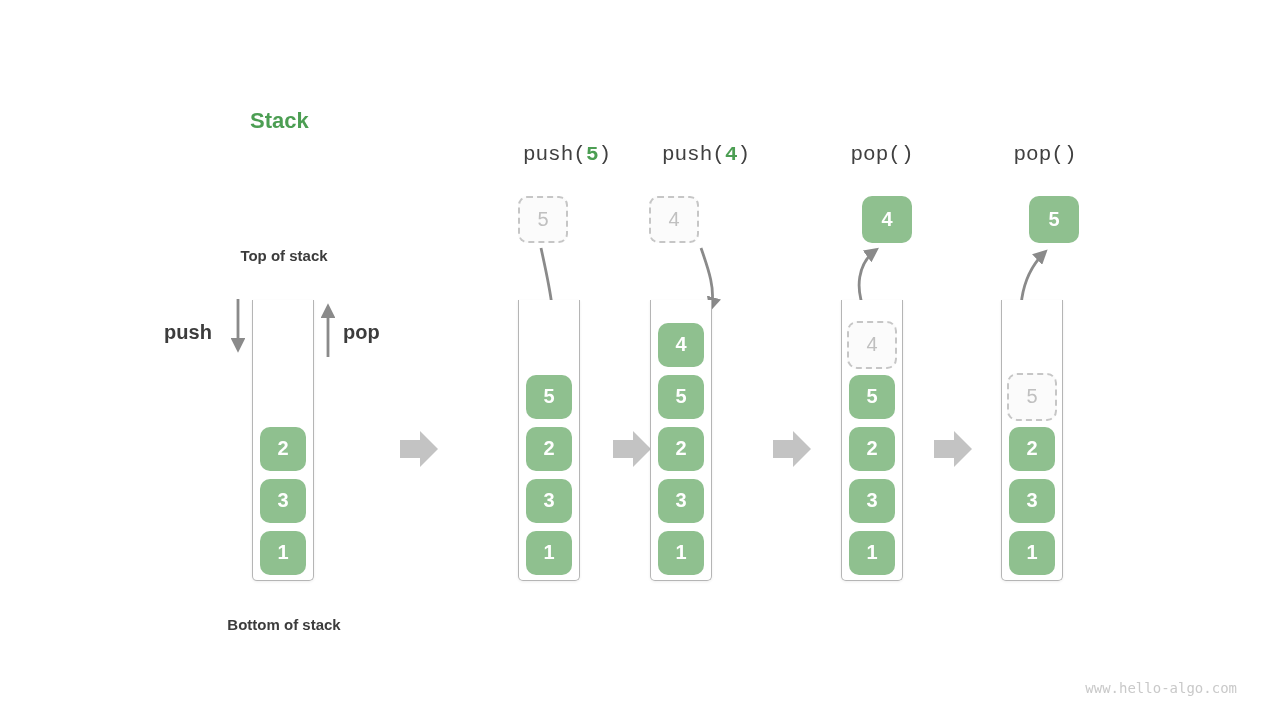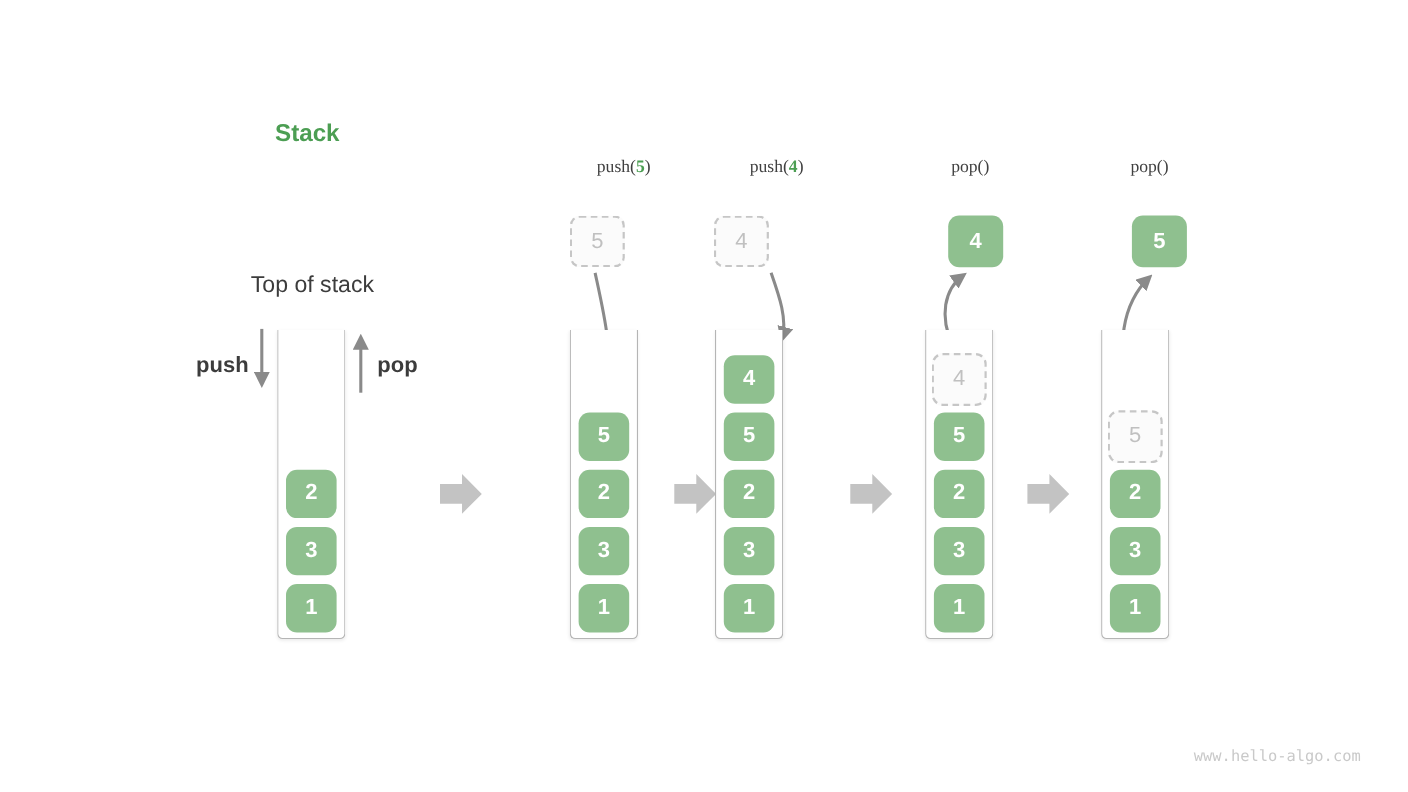--- a/index.html
+++ b/index.html
@@ -23,28 +23,28 @@
   .thin-arrow{stroke:var(--arrow);stroke-width:2.8;fill:none;marker-end:url(#ah);}
   #ah path{fill:var(--arrow);}
   .block-arrow{fill:var(--block);}
 
   .title{
     position:absolute;left:250px;top:108px;
     font-size:22px;font-weight:bold;color:var(--accent);
   }
   .toplabel,.bottomlabel{
     position:absolute;left:184px;width:200px;text-align:center;
-    font-size:21px;font-weight:normal;color:var(--dark);
+    font-size:15px;font-weight:bold;color:var(--dark);
   }
   .toplabel{top:247px;}
   .bottomlabel{top:616px;}
   .pushlabel,.poplabel{
     position:absolute;top:321px;font-size:20px;font-weight:bold;color:var(--dark);
   }
-  .pushlabel{left:150px;width:76px;text-align:right;}
+  .pushlabel{left:150px;width:76px;text-align:center;}
   .poplabel{left:343px;}
 
   .well{
     position:absolute;top:300px;width:62px;height:281px;box-sizing:border-box;
     background:#fff;border:1.5px solid var(--well-border);border-top:none;
     border-radius:0 0 5px 5px;box-shadow:0 1px 3px rgba(0,0,0,0.07);
   }
   .cell{
     position:absolute;left:50%;transform:translateX(-50%);
     width:46px;height:44px;border-radius:10px;background:var(--green);
@@ -60,21 +60,21 @@
     position:absolute;top:-104px;width:50px;height:47px;border-radius:10px;
     font-size:20px;display:flex;align-items:center;justify-content:center;
   }
   .float-box.solid{background:var(--green);color:#fff;font-weight:bold;}
   .float-box.dashed{
     box-sizing:border-box;background:var(--dash-bg);
     border:2px dashed var(--dash-border);color:var(--dash-text);border-radius:9px;
   }
   .op-label{
     position:absolute;top:-157px;transform:translateX(-50%);white-space:nowrap;
-    font-family:Liberation Serif, serif;font-size:16px;color:#404040;
+    font-family:Liberation Mono, monospace;font-size:21px;color:#404040;
   }
   .op-label .arg{color:var(--accent);font-weight:bold;}
   .watermark{
     position:absolute;right:43px;bottom:24px;
     font-family:"DejaVu Sans Mono",monospace;font-size:14px;color:var(--wm);
   }
 </style>
 </head>
 <body>
 
@@ -99,20 +99,21 @@
     <polygon class="block-arrow" points="613,440 633,440 633,431 651,449 633,467 633,458 613,458"></polygon>
     <polygon class="block-arrow" points="773,440 793,440 793,431 811,449 793,467 793,458 773,458"></polygon>
     <polygon class="block-arrow" points="934,440 954,440 954,431 972,449 954,467 954,458 934,458"></polygon>
   </svg>
 
   <div class="title">Stack</div>
 
   <div class="toplabel">Top of stack</div>
   <div class="pushlabel">push</div>
   <div class="poplabel">pop</div>
+  <div class="bottomlabel">Bottom of stack</div>
 
   <div class="well" style="left: 252px;">
       <div class="cell solid" style="bottom: 5.5px;">1</div>
       <div class="cell solid" style="bottom: 57.5px;">3</div>
       <div class="cell solid" style="bottom: 109.5px;">2</div>
     </div>
   <div class="well" style="left: 518px;">
       <div class="op-label" style="left: 48px;"><span>push(</span><span class="arg">5</span><span>)</span></div>
       <div class="float-box dashed" style="left: -1px;">5</div>
       <div class="cell solid" style="bottom: 5.5px;">1</div>

